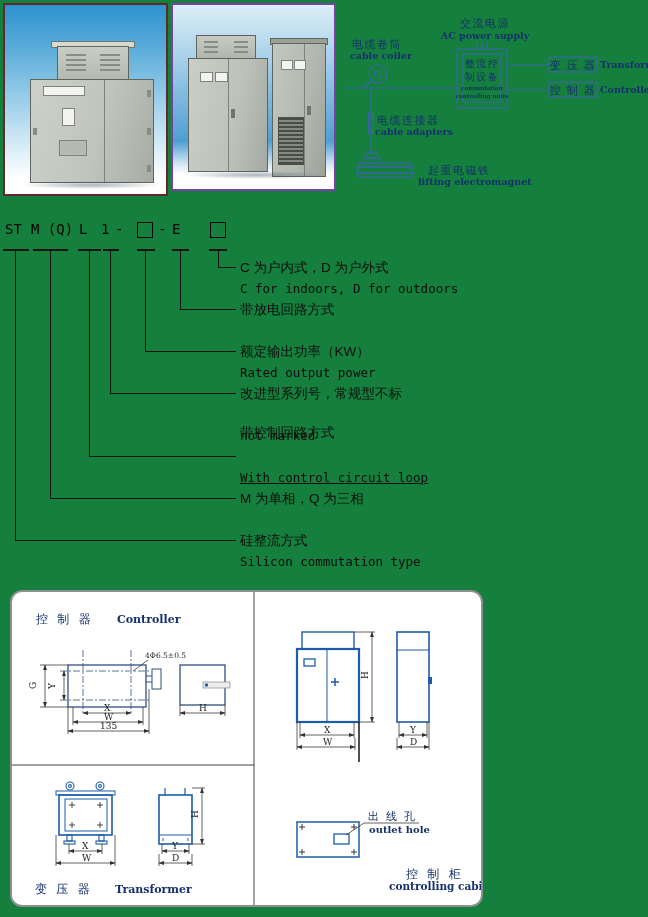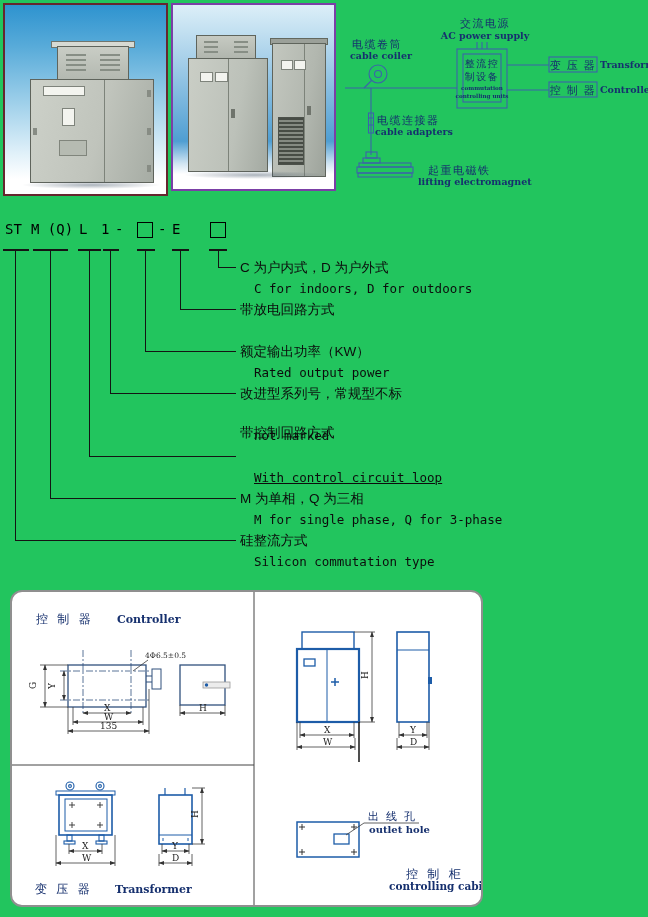--- a/index.html
+++ b/index.html
@@ -1,16 +1,16 @@
 <!DOCTYPE html>
 <html><head>
 <meta charset="utf-8">
 <style>
   html,body{margin:0;padding:0;background:#fff;}
-  .page{position:relative;width:648px;height:917px;background:#22c55e;overflow:hidden;
+  .page{position:relative;width:648px;height:917px;background:#15803d;overflow:hidden;
         font-family:"Liberation Sans",sans-serif;color:#111;}
   .abs{position:absolute;}
   
   .photo{position:absolute;overflow:hidden;}
   .photo1{left:3px;top:3px;width:161px;height:189px;border:2px solid #66262e;
           background:linear-gradient(180deg,#2e93cf 0%,#58abd9 22%,#9fd0ea 52%,#dff0f9 78%,#ffffff 92%);}
   .photo2{left:171px;top:3px;width:161px;height:184px;border:2px solid #7b3fa6;
           background:linear-gradient(180deg,#dceff8 0%,#a6cfe9 30%,#4f9ed2 74%,#cfe4f2 86%,#ffffff 92%);}
   .cab{position:absolute;border:1px solid #5f645c;}
   .vent{position:absolute;background:repeating-linear-gradient(180deg,#878e85 0 2px,rgba(0,0,0,0) 2px 5px);}
@@ -18,21 +18,21 @@
   .doorline{position:absolute;top:0;width:1px;height:100%;background:#7d837a;}
   .hinge{position:absolute;width:4px;height:7px;background:#878c84;}
   .shadow{position:absolute;background:radial-gradient(ellipse at center,rgba(55,75,95,.42),rgba(0,0,0,0) 70%);}
   .mseg{position:absolute;font-family:"DejaVu Sans Mono",monospace;font-size:14px;color:#000;white-space:pre;}
   .mbox{position:absolute;width:14px;height:14px;border:1.5px solid #000;}
   .dash{position:absolute;height:2px;background:#141414;}
   .vln{position:absolute;width:1px;background:#141414;}
   .hln{position:absolute;height:1px;background:#141414;}
   .cnline{position:absolute;left:240px;height:18px;line-height:18px;font-size:13.5px;color:#0c0c0c;white-space:pre;}
   .enline{position:absolute;left:240px;height:18px;line-height:18px;
-          font-family:"DejaVu Sans Mono",monospace;font-size:12.5px;color:#0c0c0c;white-space:pre;margin-left:14px;}
+          font-family:"DejaVu Sans Mono",monospace;font-size:12.5px;color:#0c0c0c;white-space:pre;}
   
   svg text{font-family:"Liberation Sans",sans-serif;}
   .tcn{fill:#16306e;font-size:11px;letter-spacing:1.5px;}
   .ten{fill:#16306e;font-family:"DejaVu Serif",serif;font-weight:bold;font-size:9.5px;}
   .tensm{fill:#16306e;font-family:"DejaVu Serif",serif;font-weight:bold;font-size:5.6px;}
   .dim{stroke:#3a3a3a;stroke-width:0.8;fill:none;}
   .dimt{fill:#222;font-family:"DejaVu Serif",serif;font-size:9px;}
   .blue{stroke:#1d5ca8;fill:none;}
   .navyline{stroke:#31517d;fill:none;}
   .schline{stroke:#3c63aa;fill:none;stroke-width:1.1;}
@@ -179,21 +179,20 @@
   <div class="cnline" style="top:259px;">C 为户内式，D 为户外式</div>
   <div class="enline" style="top:280px;">C for indoors, D for outdoors</div>
   <div class="cnline" style="top:301px;">带放电回路方式</div>
   <div class="cnline" style="top:343px;">额定输出功率（KW）</div>
   <div class="enline" style="top:364px;">Rated output power</div>
   <div class="cnline" style="top:385px;text-align:right;">改进型系列号，常规型不标</div>
   <div class="enline" style="top:427px;">not marked</div>
   <div class="cnline" style="top:424px;">带控制回路方式</div>
   <div class="enline" style="top:469px;text-decoration:underline;">With control circuit loop</div>
   <div class="cnline" style="top:490px;">M 为单相，Q 为三相</div>
-  <div class="enline" style="top:511px;">M for single phase, Q for 3-phase</div>
   <div class="cnline" style="top:532px;">硅整流方式</div>
   <div class="enline" style="top:553px;">Silicon commutation type</div>
 
   <div class="panel">
     <svg width="469" height="313" viewBox="0 0 469 313">
       <defs>
         <marker id="arr" viewBox="0 0 10 10" refX="9" refY="5" markerWidth="7" markerHeight="7" orient="auto-start-reverse">
           <path d="M0,1.5 L10,5 L0,8.5 z" fill="#333"></path>
         </marker>
       </defs>

